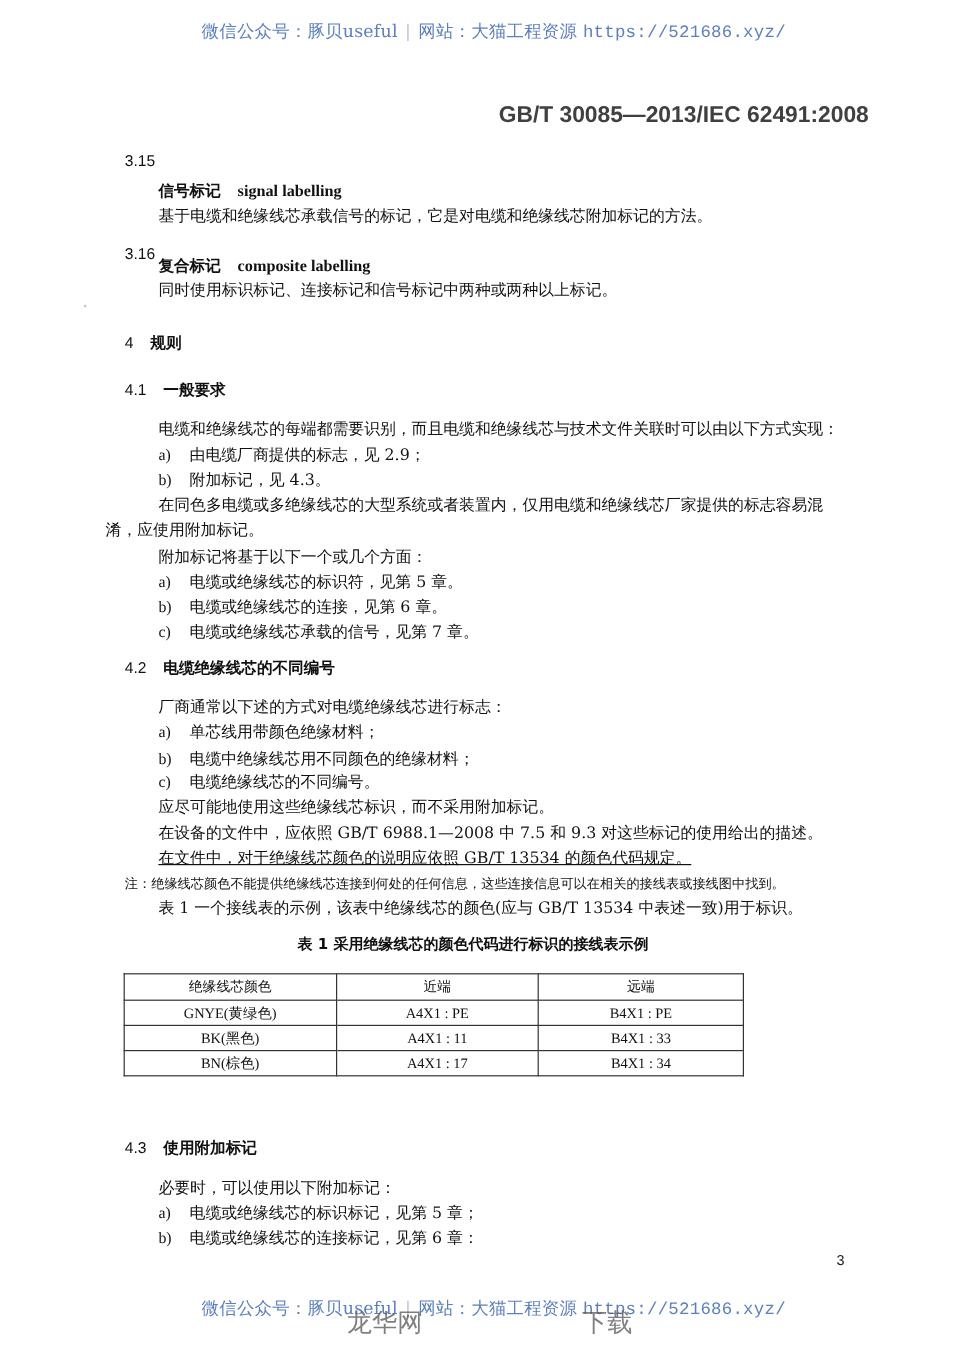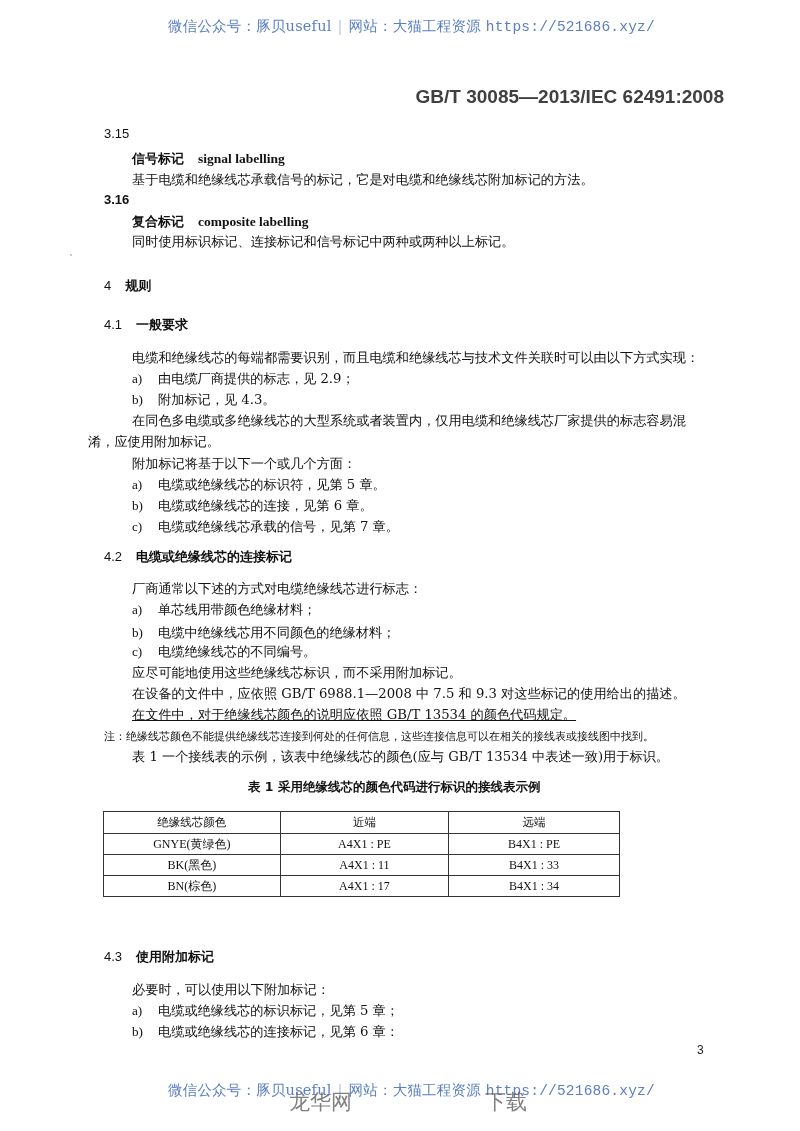--- a/index.html
+++ b/index.html
@@ -63,21 +63,21 @@
 </div>
 
 <div class="abs std-code" style="right:76px; top:86px;">GB/T 30085—2013/IEC 62491:2008</div>
 
 <div class="abs clause-num" style="left:104px; top:126px;">3.15</div>
 <div class="abs" style="left:132px; top:148px;">
   <span class="term-zh">信号标记</span><span class="term-en">signal labelling</span>
 </div>
 <div class="abs para" style="left:132px; top:171px;">基于电缆和绝缘线芯承载信号的标记，它是对电缆和绝缘线芯附加标记的方法。</div>
 
-<div class="abs clause-num" style="left:104px; top:192px;font-weight:bold;">3.16</div>
+<div class="abs clause-num" style="left:104px; top:204px;">3.16</div>
 <div class="abs" style="left:132px; top:211px;">
   <span class="term-zh">复合标记</span><span class="term-en">composite labelling</span>
 </div>
 <div class="abs para" style="left:132px; top:233px;">同时使用标识标记、连接标记和信号标记中两种或两种以上标记。</div>
 
 <div class="dot" style="left:70px; top:254px;"></div>
 
 <div class="abs heading" style="left:104px; top:277px;">
   <span class="num">4</span><span>规则</span>
 </div>
@@ -99,21 +99,21 @@
   <span class="item-label">a)</span><span>电缆或绝缘线芯的标识符，见第 5 章。</span>
 </div>
 <div class="abs para" style="left:132px; top:497px;">
   <span class="item-label">b)</span><span>电缆或绝缘线芯的连接，见第 6 章。</span>
 </div>
 <div class="abs para" style="left:132px; top:518px;">
   <span class="item-label">c)</span><span>电缆或绝缘线芯承载的信号，见第 7 章。</span>
 </div>
 
 <div class="abs heading" style="left:104px; top:548px;">
-  <span class="num">4.2</span><span>电缆或绝缘线芯的连接标记</span>
+  <span class="num">4.2</span><span>电缆绝缘线芯的不同编号</span>
 </div>
 <div class="abs para" style="left:132px; top:580px;">厂商通常以下述的方式对电缆绝缘线芯进行标志：</div>
 <div class="abs para" style="left:132px; top:601px;">
   <span class="item-label">a)</span><span>单芯线用带颜色绝缘材料；</span>
 </div>
 <div class="abs para" style="left:132px; top:624px;">
   <span class="item-label">b)</span><span>电缆中绝缘线芯用不同颜色的绝缘材料；</span>
 </div>
 <div class="abs para" style="left:132px; top:643px;">
   <span class="item-label">c)</span><span>电缆绝缘线芯的不同编号。</span>

